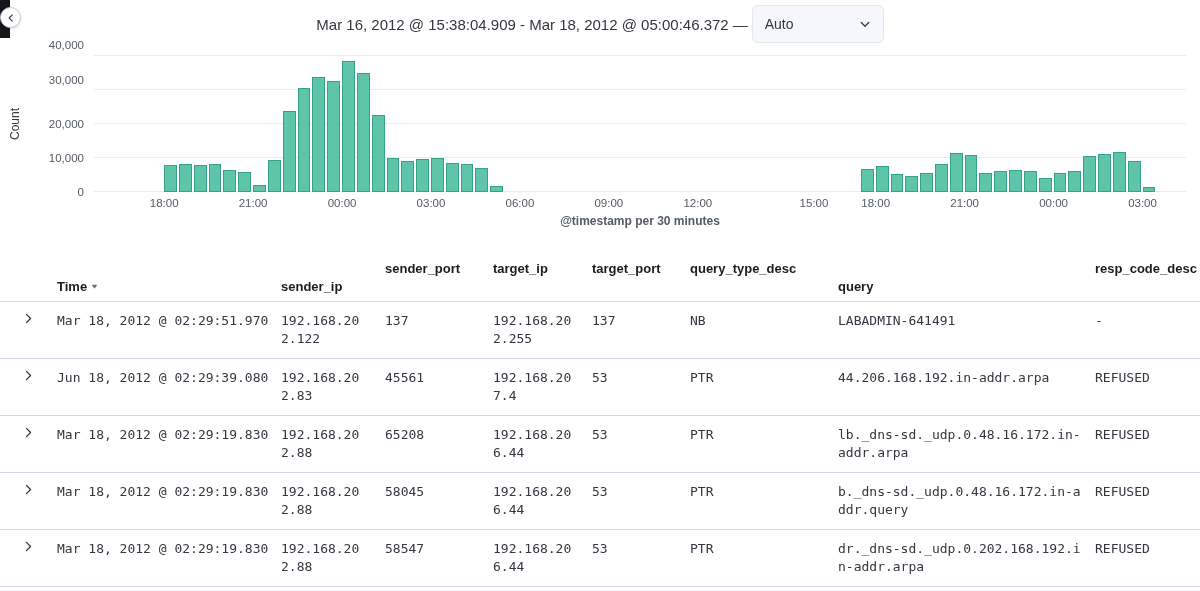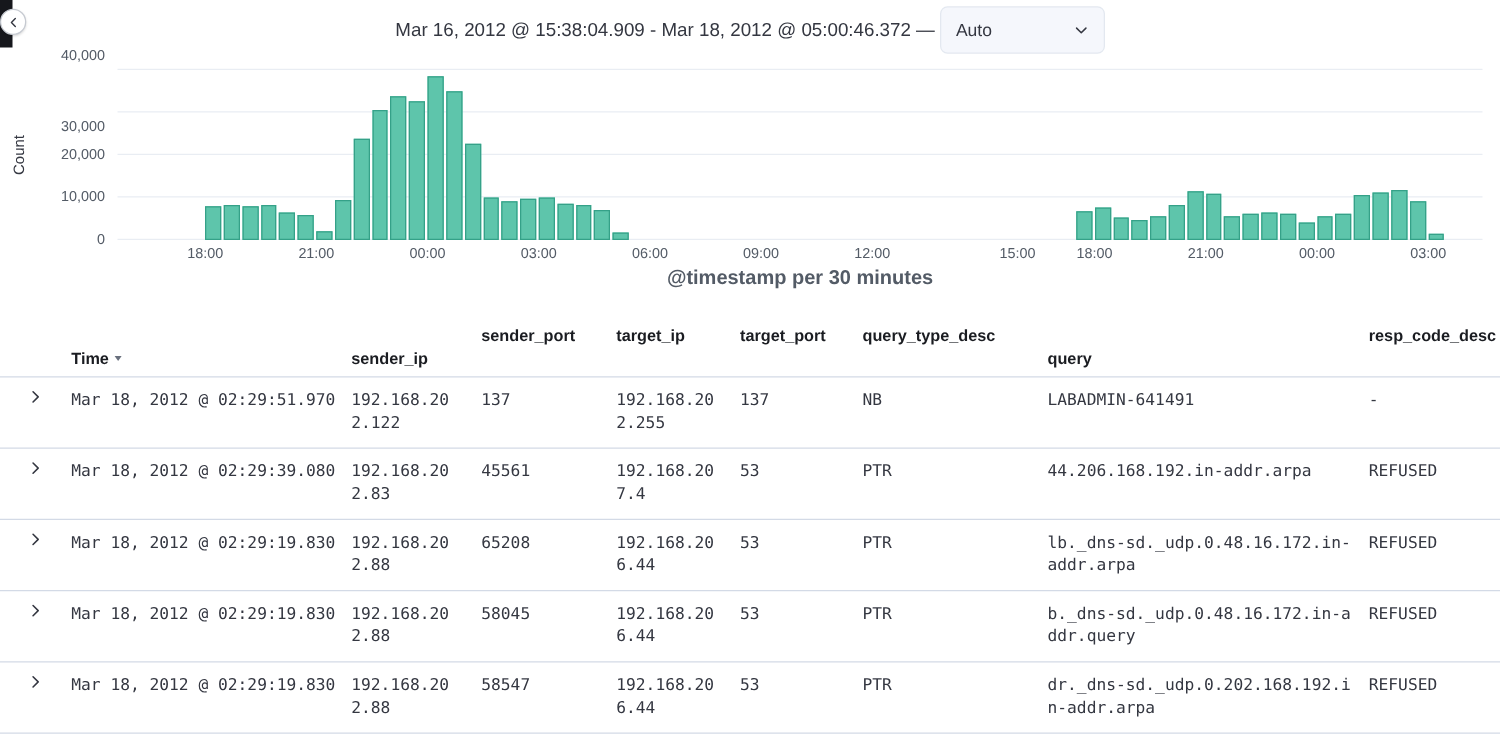--- a/index.html
+++ b/index.html
@@ -33,21 +33,21 @@
   
   .chart { display:grid; grid-template-columns:30px 64px 1fr; grid-template-rows:136px 22px 20px; padding-right:14px; margin-top:10px; }
   .ylabel { grid-column:1; grid-row:1; writing-mode:vertical-rl; transform:rotate(180deg); align-self:center; justify-self:center; font-size:12px; color:#343741; }
   .ytick-col { grid-column:2; grid-row:1; position:relative; }
   .ytick { position:absolute; right:10px; transform:translateY(50%); font-size:11.5px; color:#535b66; white-space:nowrap; }
   .plot { grid-column:3; grid-row:1; position:relative; }
   .gridline { position:absolute; left:0; right:0; height:1px; background:#e9edf3; }
   .bar { position:absolute; bottom:0; border-style:solid; border-width:1px; }
   .xticks { grid-column:3; grid-row:2; position:relative; }
   .xtick { position:absolute; top:5px; transform:translateX(-50%); font-size:11.5px; color:#535b66; }
-  .xlabel { grid-column:3; grid-row:3; text-align:center; font-size:16px; font-weight:bold; color:#535b66; }
+  .xlabel { grid-column:3; grid-row:3; text-align:center; font-size:12px; font-weight:bold; color:#535b66; }
 
   
   .table { margin-top:16px; }
   .thead, .trow { display:grid; grid-template-columns:57px 224px 104px 108px 99px 98px 148px 257px 1fr; }
   .thead { height:52px; border-bottom:1px solid #d3dae6; }
   .hcell { position:relative; font-size:13px; font-weight:bold; color:#1a1c21; }
   .hcell .lbl { position:absolute; bottom:7px; left:0; white-space:nowrap; display:flex; align-items:center; gap:3px; }
   .hcell.high .lbl { bottom:25px; }
   .trow { border-bottom:1px solid #d3dae6; min-height:57px; align-items:start; }
   .cell {
@@ -89,21 +89,21 @@
       </span>
     </div>
   </div>
 
   <div class="chart">
     <div class="ylabel">Count</div>
     <div class="ytick-col" id="yticks">
         <div class="ytick" style="bottom: 0px;">0</div>
         <div class="ytick" style="bottom: 34px;">10,000</div>
         <div class="ytick" style="bottom: 68px;">20,000</div>
-        <div class="ytick" style="bottom: 90px;">30,000</div>
+        <div class="ytick" style="bottom: 112px;">30,000</div>
         <div class="ytick" style="bottom: 147px;">40,000</div>
       </div>
     <div class="plot" id="plot">
         <div class="gridline" style="bottom: 0px; background: rgb(233, 237, 243);"></div>
         <div class="gridline" style="bottom: 34px; background: rgb(233, 237, 243);"></div>
         <div class="gridline" style="bottom: 68px; background: rgb(233, 237, 243);"></div>
         <div class="gridline" style="bottom: 102px; background: rgb(233, 237, 243);"></div>
         <div class="gridline" style="bottom: 136px; background: rgb(233, 237, 243);"></div>
         <div class="bar" style="left: 70.1647px; width: 12.8235px; height: 27px; background: rgb(94, 197, 171); border-color: rgb(53, 161, 136);"></div>
         <div class="bar" style="left: 84.9882px; width: 12.8235px; height: 28px; background: rgb(94, 197, 171); border-color: rgb(53, 161, 136);"></div>
@@ -234,21 +234,21 @@
           <div class="cell c-resp_code_desc">-</div>
         </div>
         <div class="trow">
           <div class="expander"><button class="expand-btn">
               <span style="display:inline-flex;">
                 <svg width="11" height="11" viewBox="0 0 16 16">
                   <path d="M5 2 L11 8 L5 14" fill="none" stroke="currentColor" stroke-width="1.8" stroke-linecap="round" stroke-linejoin="round"></path>
                 </svg>
               </span>
             </button></div>
-          <div class="cell c-time">Mar 18, 2012 @ 02:29:39.080</div>
+          <div class="cell c-time">Jun 18, 2012 @ 02:29:39.080</div>
           <div class="cell c-sender_ip">192.168.202.83</div>
           <div class="cell c-sender_port">45561</div>
           <div class="cell c-target_ip">192.168.207.4</div>
           <div class="cell c-target_port">53</div>
           <div class="cell c-query_type_desc">PTR</div>
           <div class="cell c-query">44.206.168.192.in-addr.arpa</div>
           <div class="cell c-resp_code_desc">REFUSED</div>
         </div>
         <div class="trow">
           <div class="expander"><button class="expand-btn">

